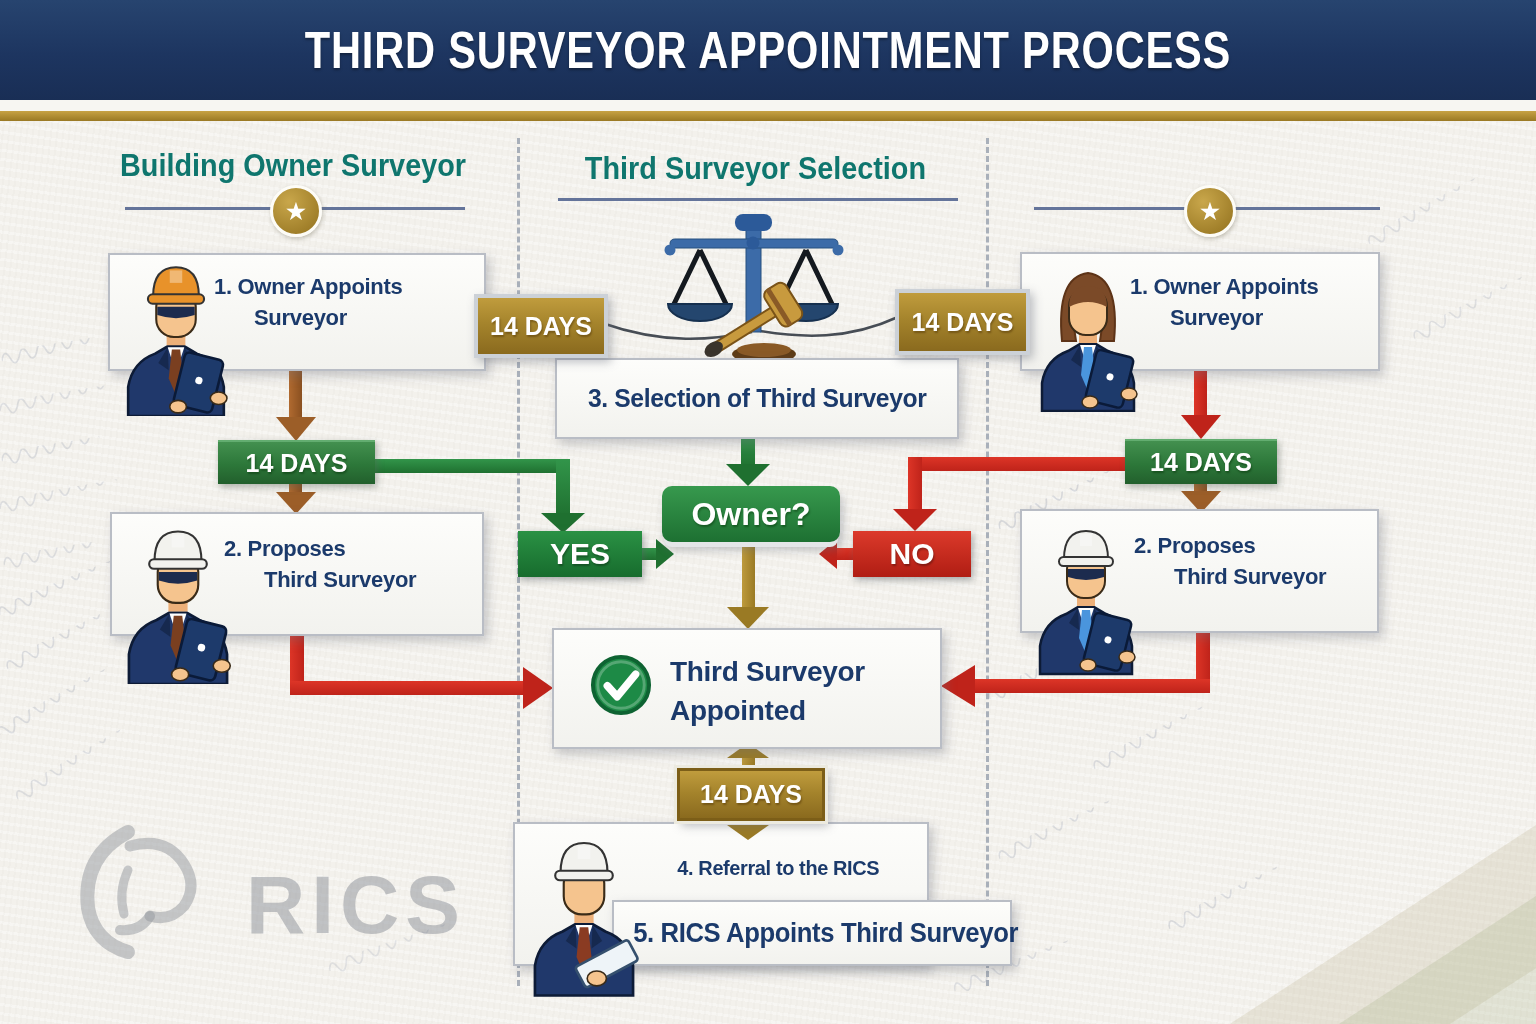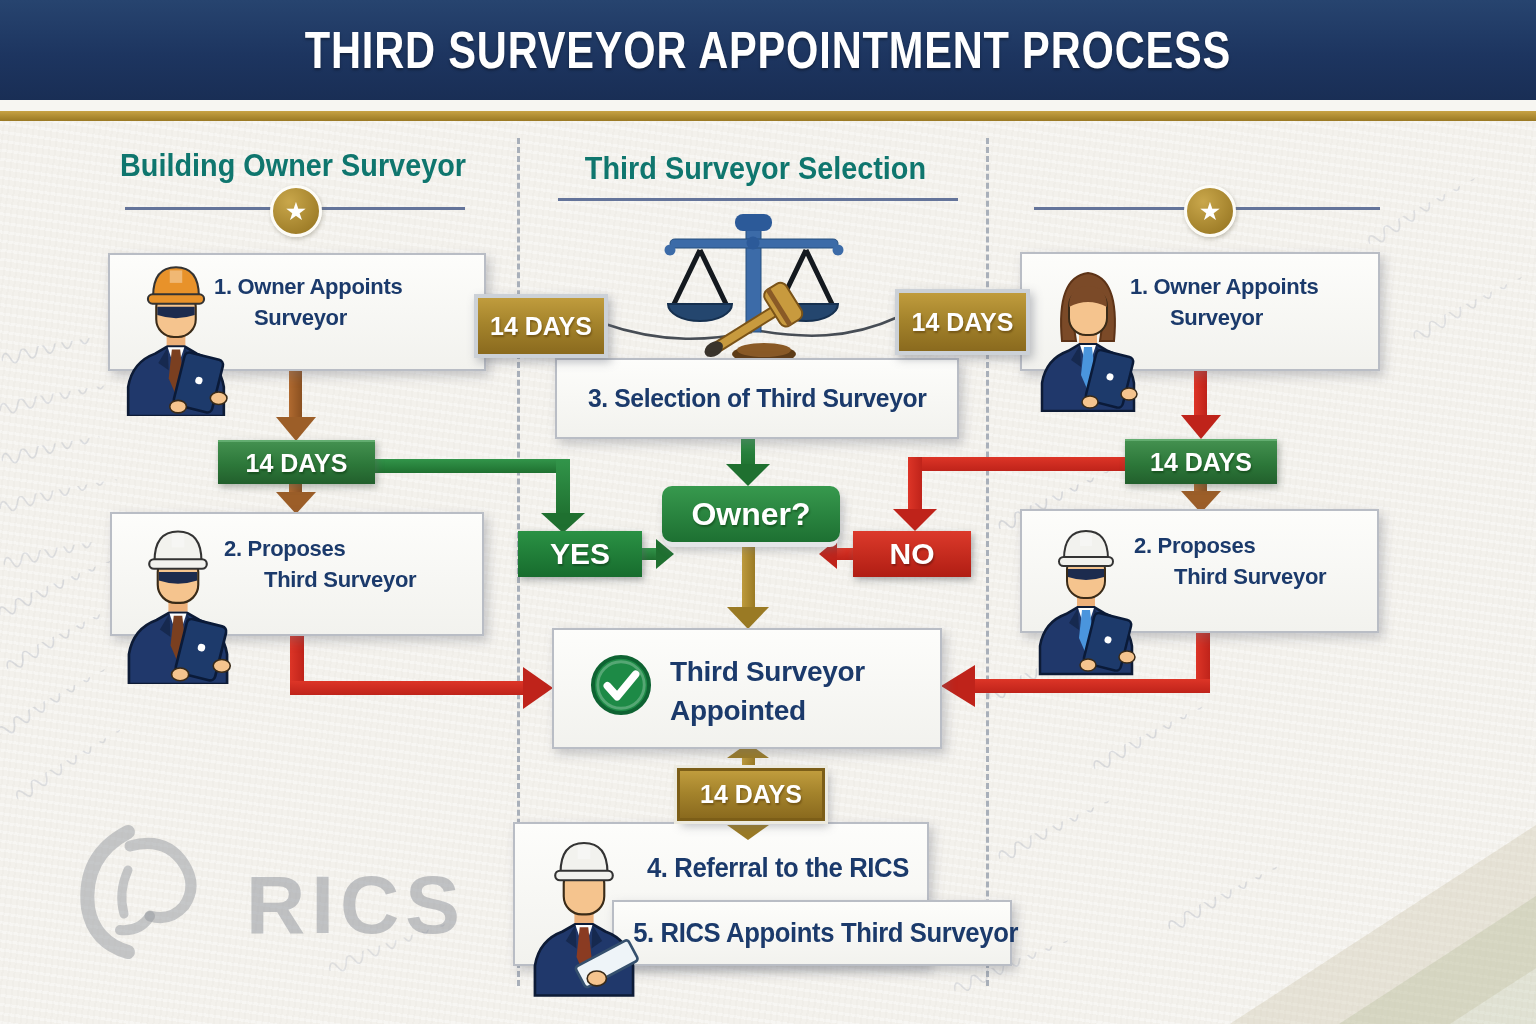--- a/index.html
+++ b/index.html
@@ -287,21 +287,21 @@
   <div class="head" style="left:727px;top:743px;border-left:21px solid transparent;border-right:21px solid transparent;border-bottom:15px solid #9a7a24;"></div>
 
   <div class="badge-gold dark-frame" style="left:677px;top:768px;width:142px;height:47px;">
     <span>14 DAYS</span>
   </div>
 
   <div class="bar c-gold" style="left:742px;top:815px;width:13px;height:11px;"></div>
   <div class="head over" style="left:727px;top:825px;border-left:21px solid transparent;border-right:21px solid transparent;border-top:15px solid #9a7a24;"></div>
 
   <div class="box" style="left:513px;top:822px;width:412px;height:140px;">
-    <div class="center-text" style="left:120px;right:6px;top:18px;bottom:auto;height:52px;font-size:27px;">
+    <div class="center-text" style="left:120px;right:6px;top:18px;bottom:auto;height:52px;font-size:21px;">
       <span>4. Referral to the RICS</span>
     </div>
   </div>
   <div class="box" style="left:612px;top:900px;width:396px;height:62px;z-index:6;">
     <div class="center-text" style="padding-left:28px;font-size:27px;">
       <span>5. RICS Appoints Third Surveyor</span>
     </div>
   </div>
   <div class="person" style="left:520px;top:833px;width:128px;height:165px;">
       <svg viewBox="0 0 120 150" width="100%" height="100%">

